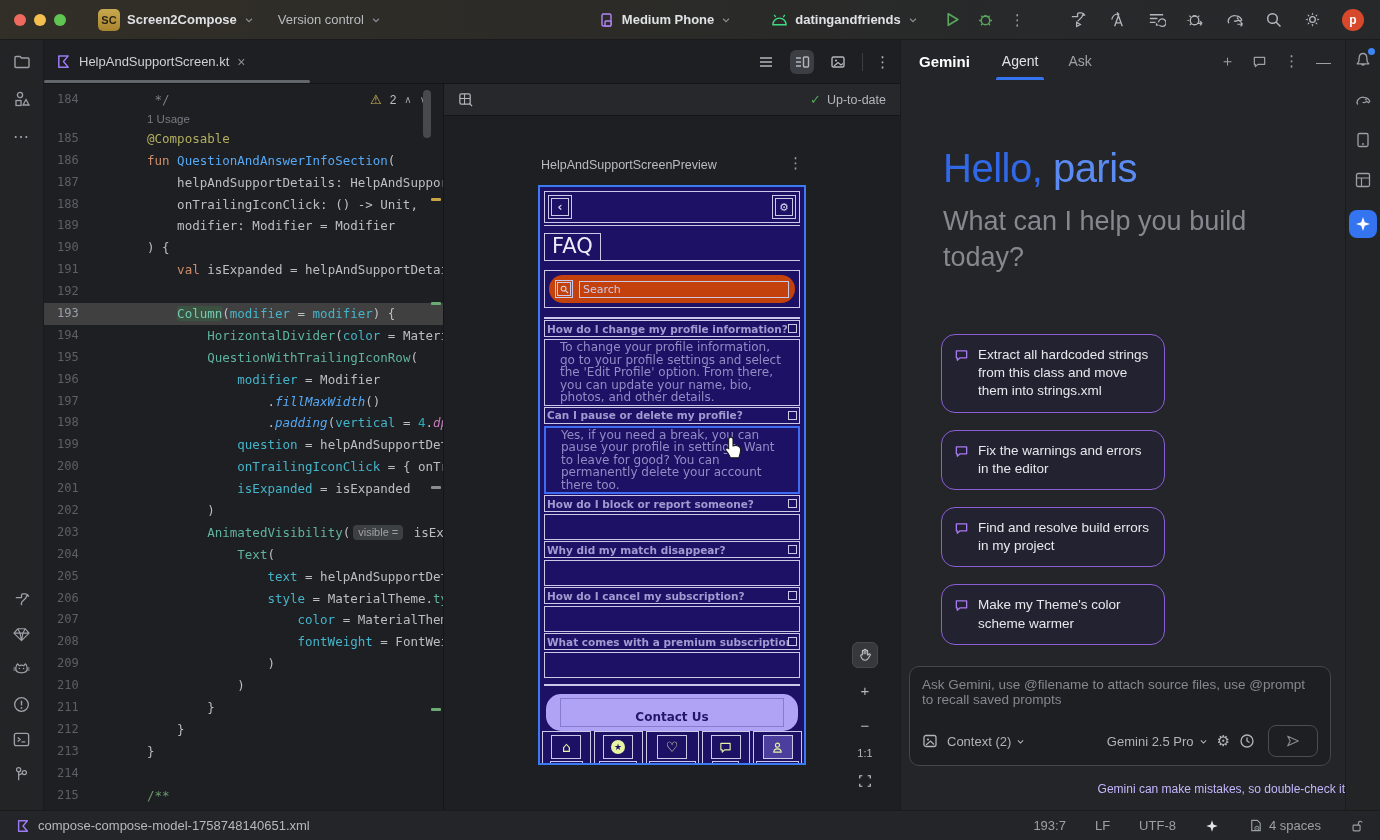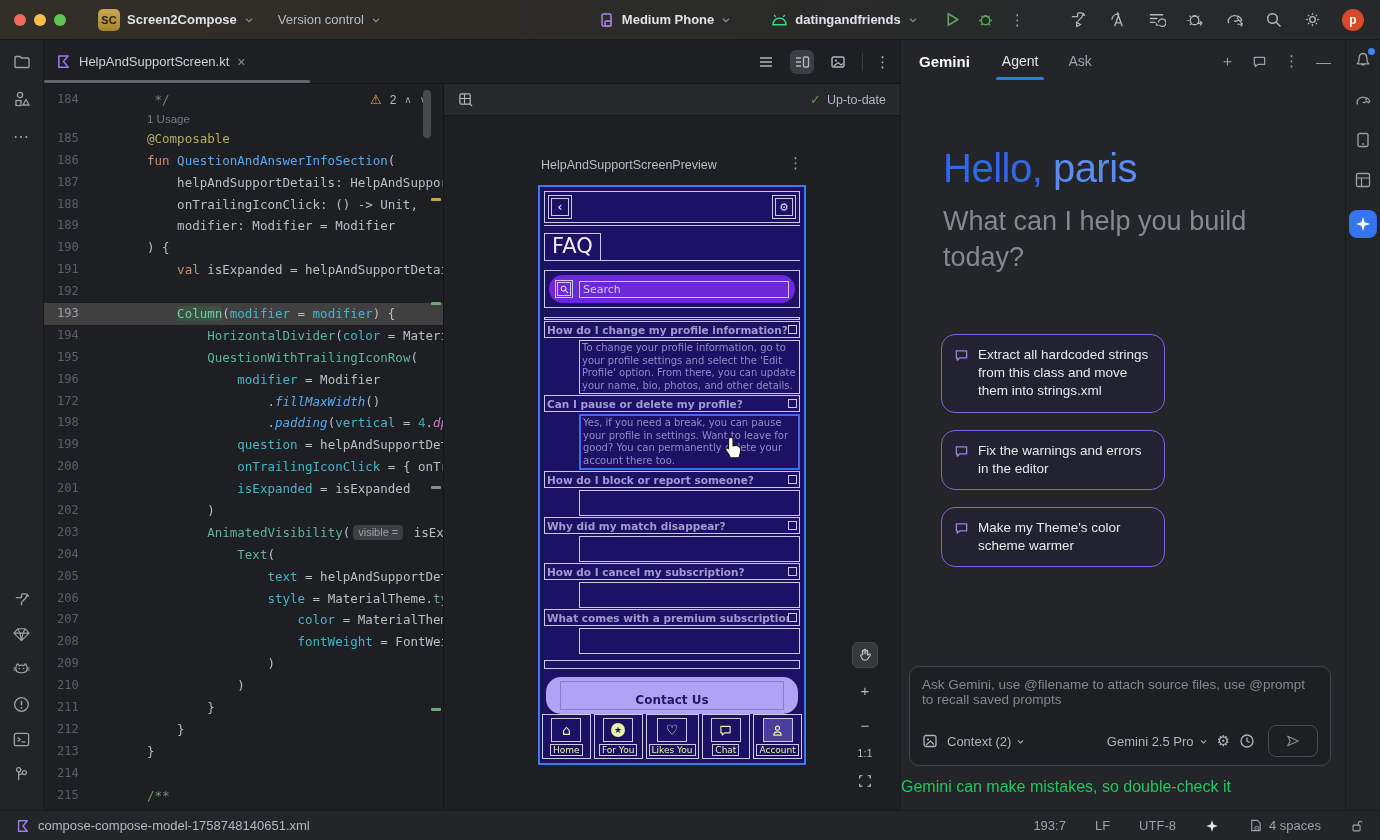--- a/index.html
+++ b/index.html
@@ -93,32 +93,32 @@
   .wf { border:1.5px solid #cdc7e8; }
   .ptop { margin:4px 4px 0; height:36px; display:flex; align-items:center; justify-content:space-between; padding:3px; }
   .pbtn { border:1.5px solid #cdc7e8; padding:2px; }
   .pbtn-in { border:1.5px solid #cdc7e8; width:18px; height:18px; display:grid; place-items:center;
     color:#ddd8f2; font-size:12px; font-weight:bold; }
   .ptop-div { margin:2px 4px 0; border-bottom:1.5px solid #cdc7e8; }
   .faq-row { margin:7px 4px 0; display:flex; align-items:flex-end; }
   .faq-box { border:1.5px solid #cdc7e8; padding:0px 7px 2px; color:#efecfa; font-size:21px; }
   .faq-line { flex:1; border-bottom:1.5px solid #cdc7e8; }
   .search-outer { margin:9px 4px 0; padding:4px; }
-  .search-pill { height:28px; border-radius:14px; background:#6d28d9; display:flex; align-items:center; gap:6px; padding:0 6px;text-align:right; }
+  .search-pill { height:28px; border-radius:14px; background:#c2410c; display:flex; align-items:center; gap:6px; padding:0 6px;text-align:right; }
   .mag-dbl { border:1.5px solid #cdc7e8; padding:1px; }
   .mag-in { border:1.5px solid #cdc7e8; width:14px; height:14px; display:grid; place-items:center; color:#ddd8f2; }
   .search-field { border:1.5px solid #cdc7e8; flex:1; height:17px; display:flex; align-items:center;
     padding:0 3px; color:#cfc9ec; font-size:11px; }
   .hdivider { margin:9px 4px 0; height:6px; }
   .faq-list { margin:0 4px; }
   .q-row { margin-top:1px; border:1.5px solid #cdc7e8; height:17px; display:flex; align-items:center;
     justify-content:space-between; padding:0 2px; color:#a29ad0; font-size:10.5px; font-weight:700; }
   .q-sq { width:9px; height:9px; border:1.5px solid #cdc7e8; flex:none; }
-  .a-box { margin-top:2px; border:1.5px solid #cdc7e8; padding:1px 2px; color:#938bc4;
-    font-size:10px; line-height:12.5px;margin-left:35px; }
+  .a-box { margin-top:2px; border:1.5px solid #cdc7e8; padding:1px 15px; color:#938bc4;
+    font-size:12px; line-height:12.5px; }
   .a-box.empty { height:26px; }
   .a-box.selected { border:2px solid #3e6bf2; }
   .spacer-box { margin:6px 4px 0; height:22px; }
   .contact { margin:8px 6px 0; background:#b0a2f5; border-radius:15px; padding:4px 14px; }
   .contact-in { border:1.5px solid #857bd0; text-align:center; color:#241668; font-size:12px; font-weight:700; padding:11px 0 2px; }
   .pnav { margin-top:auto; display:flex; gap:3px; padding:0 2px 4px; }
   .pnav-cell { flex:1; border:1.5px solid #cdc7e8; padding:3px 2px 2px; display:flex; flex-direction:column;
     align-items:center; gap:2px; }
   .pnav-iconbox { border:1.5px solid #cdc7e8; width:30px; height:24px; display:grid; place-items:center; color:#e8f4a4; }
   .pnav-iconbox.active { background:#4c3e9d; }
@@ -147,21 +147,21 @@
   .gem-input { position:absolute; left:8px; right:14px; bottom:44px; height:100px; border:1px solid #43464c;
     border-radius:10px; background:#1d1f22; padding:10px 12px; }
   .gem-input textarea { width:100%; height:48px; background:transparent; border:none; outline:none; resize:none;
     color:#cfd2d8; font-size:13.5px; font-family:"Liberation Sans",sans-serif; }
   .gem-input textarea::placeholder { color:#84888f; }
   .input-row { position:absolute; left:12px; right:12px; bottom:8px; display:flex; align-items:center; gap:9px; color:#b0b4ba; }
   .ctx { font-size:13px; display:flex; align-items:center; gap:5px; cursor:pointer; }
   .model { margin-left:auto; font-size:13px; display:flex; align-items:center; gap:5px; cursor:pointer; }
   .send-btn { width:50px; height:32px; border:1px solid #4a4d52; border-radius:8px; display:grid;
     place-items:center; margin-left:4px; cursor:pointer; }
-  .disclaimer { position:absolute; left:0; right:0; bottom:14px; text-align:left; color:#22c55e; font-size:16px; }
+  .disclaimer { position:absolute; left:0; right:0; bottom:14px; text-align:right; color:#c4b5fd; font-size:12px; }
 
   
   .statusbar { position:absolute; left:0; top:810px; width:1380px; height:30px; background:#232528;
     border-top:1px solid #1a1b1d; display:flex; align-items:center; padding:0 16px; color:#b4b8bd; font-size:13px; }
   .sb-left { display:flex; align-items:center; gap:8px; }
   .sb-right { margin-left:auto; display:flex; align-items:center; gap:29px; color:#9ba0a6; }
   .sb-item { display:flex; align-items:center; gap:6px; cursor:pointer; }
 </style>
 </head>
 <body>
@@ -355,21 +355,21 @@
       <div class="code-row"><span class="gutter">187</span><span class="code-txt"><span class="c-pl">    helpAndSupportDetails: HelpAndSupportDetails,</span></span></div>
       <div class="code-row"><span class="gutter">188</span><span class="code-txt"><span class="c-pl">    onTrailingIconClick: () -&gt; Unit,</span></span></div>
       <div class="code-row"><span class="gutter">189</span><span class="code-txt"><span class="c-pl">    modifier: Modifier = Modifier</span></span></div>
       <div class="code-row"><span class="gutter">190</span><span class="code-txt"><span class="c-pl">) {</span></span></div>
       <div class="code-row"><span class="gutter">191</span><span class="code-txt"><span class="c-pl">    </span><span class="c-kw">val </span><span class="c-pl">isExpanded = helpAndSupportDetails.</span></span></div>
       <div class="code-row"><span class="gutter">192</span><span class="code-txt"></span></div>
       <div class="code-row current"><span class="gutter">193</span><span class="code-txt"><span class="c-pl">    </span><span class="c-callhl">Column</span><span class="c-pl">(</span><span class="c-arg">modifier</span><span class="c-pl"> = </span><span class="c-arg">modifier</span><span class="c-pl">) {</span></span></div>
       <div class="code-row"><span class="gutter">194</span><span class="code-txt"><span class="c-pl">        </span><span class="c-call">HorizontalDivider</span><span class="c-pl">(</span><span class="c-arg">color</span><span class="c-pl"> = MaterialT</span></span></div>
       <div class="code-row"><span class="gutter">195</span><span class="code-txt"><span class="c-pl">        </span><span class="c-call">QuestionWithTrailingIconRow</span><span class="c-pl">(</span></span></div>
       <div class="code-row"><span class="gutter">196</span><span class="code-txt"><span class="c-pl">            </span><span class="c-arg">modifier</span><span class="c-pl"> = Modifier</span></span></div>
-      <div class="code-row"><span class="gutter">172</span><span class="code-txt"><span class="c-pl">                .</span><span class="c-ext">fillMaxWidth</span><span class="c-pl">()</span></span></div>
+      <div class="code-row"><span class="gutter">197</span><span class="code-txt"><span class="c-pl">                .</span><span class="c-ext">fillMaxWidth</span><span class="c-pl">()</span></span></div>
       <div class="code-row"><span class="gutter">198</span><span class="code-txt"><span class="c-pl">                .</span><span class="c-ext">padding</span><span class="c-pl">(</span><span class="c-arg">vertical</span><span class="c-pl"> = </span><span class="c-num">4</span><span class="c-pl">.</span><span class="c-prop">dp</span></span></div>
       <div class="code-row"><span class="gutter">199</span><span class="code-txt"><span class="c-pl">            </span><span class="c-arg">question</span><span class="c-pl"> = helpAndSupportDetail</span></span></div>
       <div class="code-row"><span class="gutter">200</span><span class="code-txt"><span class="c-pl">            </span><span class="c-arg">onTrailingIconClick</span><span class="c-pl"> = { onTrail</span></span></div>
       <div class="code-row"><span class="gutter">201</span><span class="code-txt"><span class="c-pl">            </span><span class="c-arg">isExpanded</span><span class="c-pl"> = isExpanded</span></span></div>
       <div class="code-row"><span class="gutter">202</span><span class="code-txt"><span class="c-pl">        )</span></span></div>
       <div class="code-row"><span class="gutter">203</span><span class="code-txt"><span class="c-pl">        </span><span class="c-call">AnimatedVisibility</span><span class="c-pl">(</span><span class="inlay-chip">visible =</span><span class="c-pl"> isExpand</span></span></div>
       <div class="code-row"><span class="gutter">204</span><span class="code-txt"><span class="c-pl">            </span><span class="c-call">Text</span><span class="c-pl">(</span></span></div>
       <div class="code-row"><span class="gutter">205</span><span class="code-txt"><span class="c-pl">                </span><span class="c-arg">text</span><span class="c-pl"> = helpAndSupportDetail</span></span></div>
       <div class="code-row"><span class="gutter">206</span><span class="code-txt"><span class="c-pl">                </span><span class="c-arg">style</span><span class="c-pl"> = MaterialTheme.</span><span class="c-call">typog</span></span></div>
       <div class="code-row"><span class="gutter">207</span><span class="code-txt"><span class="c-pl">                    </span><span class="c-arg">color</span><span class="c-pl"> = MaterialTheme.</span></span></div>
@@ -565,20 +565,26 @@
       <div class="sug">
         <svg width="15" height="15" viewBox="0 0 16 16">
           <path d="M2.5 3 H13.5 V10.5 H6.5 L3.5 13 V10.5 H2.5 Z" fill="none" stroke="#a879f0" stroke-width="1.4" stroke-linejoin="round"></path>
         </svg>
         <span>Fix the warnings and errors in the editor</span>
       </div>
       <div class="sug">
         <svg width="15" height="15" viewBox="0 0 16 16">
           <path d="M2.5 3 H13.5 V10.5 H6.5 L3.5 13 V10.5 H2.5 Z" fill="none" stroke="#a879f0" stroke-width="1.4" stroke-linejoin="round"></path>
         </svg>
+        <span>Find and resolve build errors in my project</span>
+      </div>
+      <div class="sug">
+        <svg width="15" height="15" viewBox="0 0 16 16">
+          <path d="M2.5 3 H13.5 V10.5 H6.5 L3.5 13 V10.5 H2.5 Z" fill="none" stroke="#a879f0" stroke-width="1.4" stroke-linejoin="round"></path>
+        </svg>
         <span>Make my Theme's color scheme warmer</span>
       </div>
     </div>
 
   <div class="gem-input">
     <textarea placeholder="Ask Gemini, use @filename to attach source files, use @prompt to recall saved prompts" style=""></textarea>
     <div class="input-row">
       <svg width="16" height="16" viewBox="0 0 16 16">
           <rect x="2" y="2.5" width="12" height="11" rx="2" fill="none" stroke="currentColor" stroke-width="1.3"></rect>
           <circle cx="6" cy="6.5" r="1.1" fill="currentColor"></circle>

